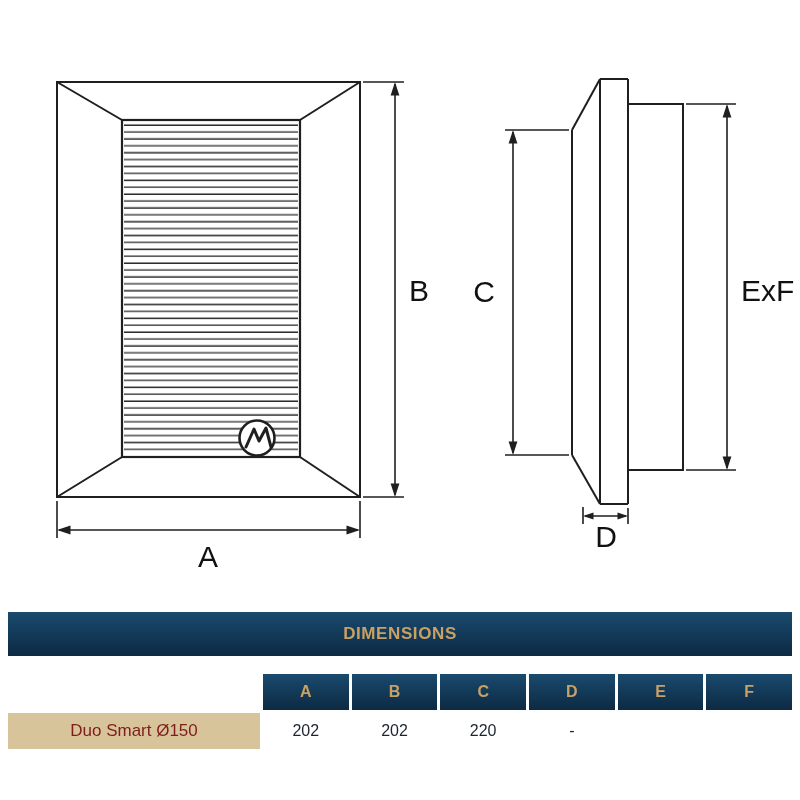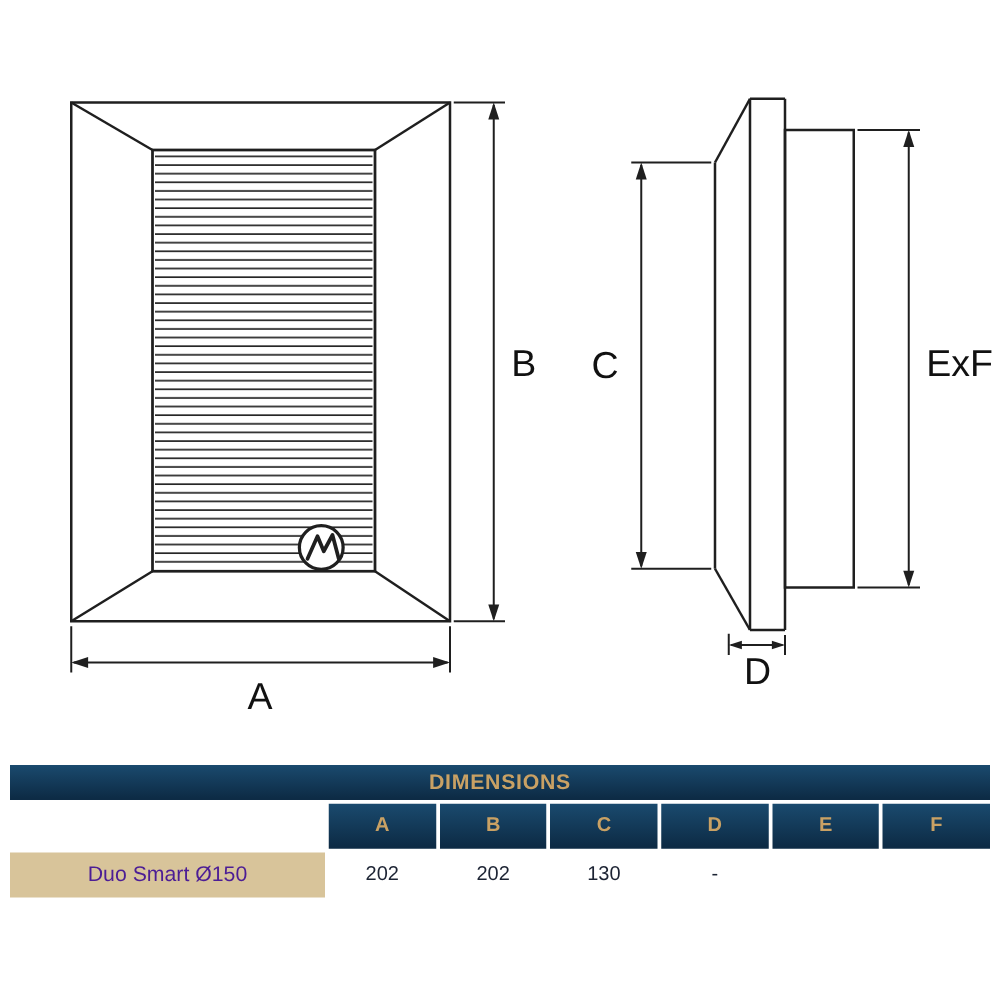--- a/index.html
+++ b/index.html
@@ -20,49 +20,49 @@
   }
   .drawing text {
     font-family: "Liberation Sans", sans-serif;
   }
   .dims {
     position: absolute;
     left: 8px; top: 612px;
     width: 784px;
   }
   .t-title {
-    height: 28px;
+    height: 44px;
     background: linear-gradient(180deg, #1a4a6e 0%, #0d2b45 95%);
     color: #c9a164;
     font-weight: bold;
     font-size: 17px;
     letter-spacing: 0.6px;
     display: flex; align-items: center; justify-content: center;
-    margin-bottom: 3px;
+    margin-bottom: 18px;
   }
   .t-grid {
     display: grid;
     grid-template-columns: 252px repeat(6, 1fr);
     gap: 3px;
     margin-bottom: 3px;
   }
   .t-cell {
     height: 36px;
     display: flex; align-items: center; justify-content: center;
     font-size: 16px;
   }
   .head-cell {
     background: linear-gradient(180deg, #1a4a6e 0%, #0d2b45 95%);
     color: #c9a164;
     font-weight: bold;
   }
   .blank-cell { background: #ffffff; }
   .product-cell {
     background: #d8c49a;
-    color: #4c1d95;
+    color: #7f1d1d;
     font-size: 17px;
   }
   .val-cell {
     background: #ffffff;
     color: #1c2333;
     text-align: right;
   }
 </style>
 </head>
 <body>
@@ -154,18 +154,18 @@
       <div class="t-cell head-cell">C</div>
       <div class="t-cell head-cell">D</div>
       <div class="t-cell head-cell">E</div>
       <div class="t-cell head-cell">F</div>
     </div>
 
     <div class="t-grid">
       <div class="t-cell product-cell">Duo Smart Ø150</div>
       <div class="t-cell val-cell">202</div>
       <div class="t-cell val-cell">202</div>
-      <div class="t-cell val-cell">130</div>
+      <div class="t-cell val-cell">220</div>
       <div class="t-cell val-cell">-</div>
     </div>
   </div>
 
 </div>
 
 </body></html>

